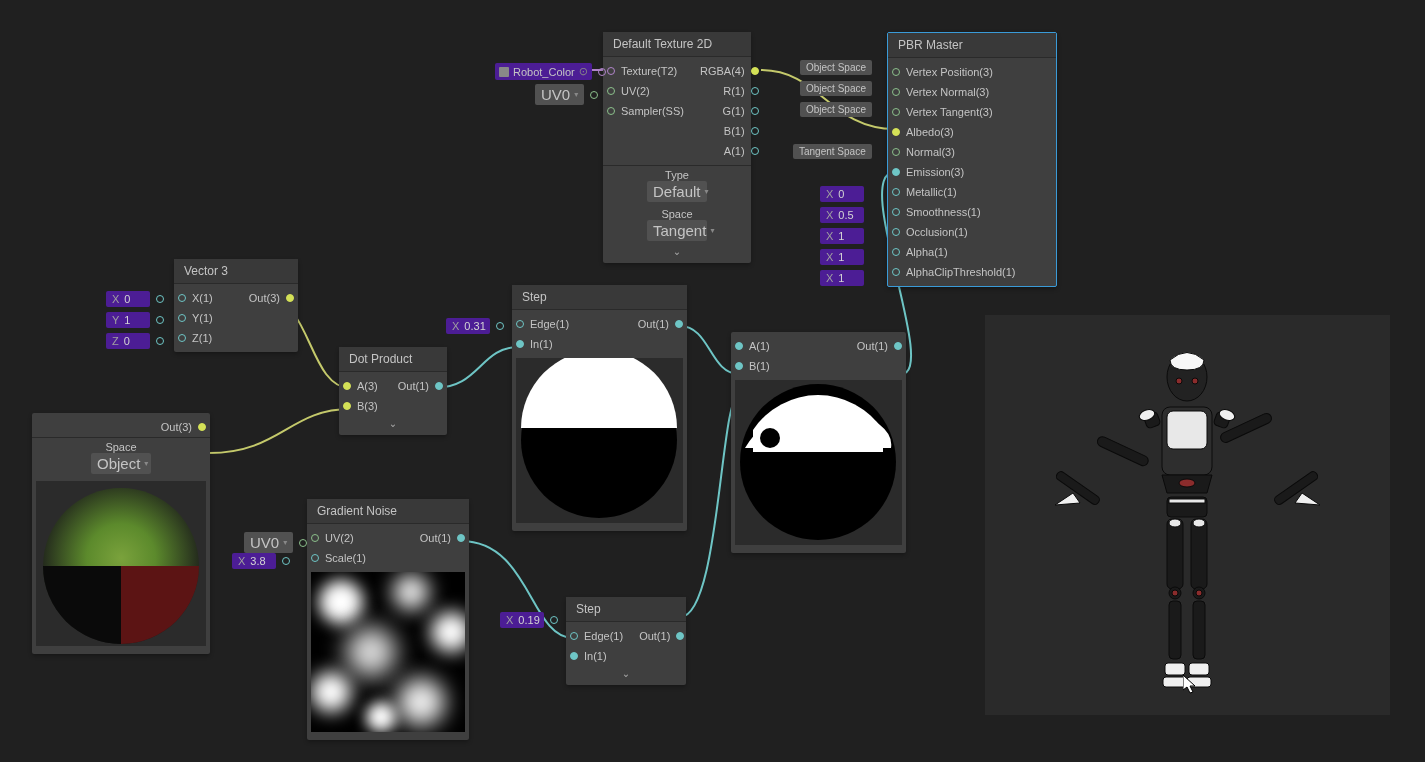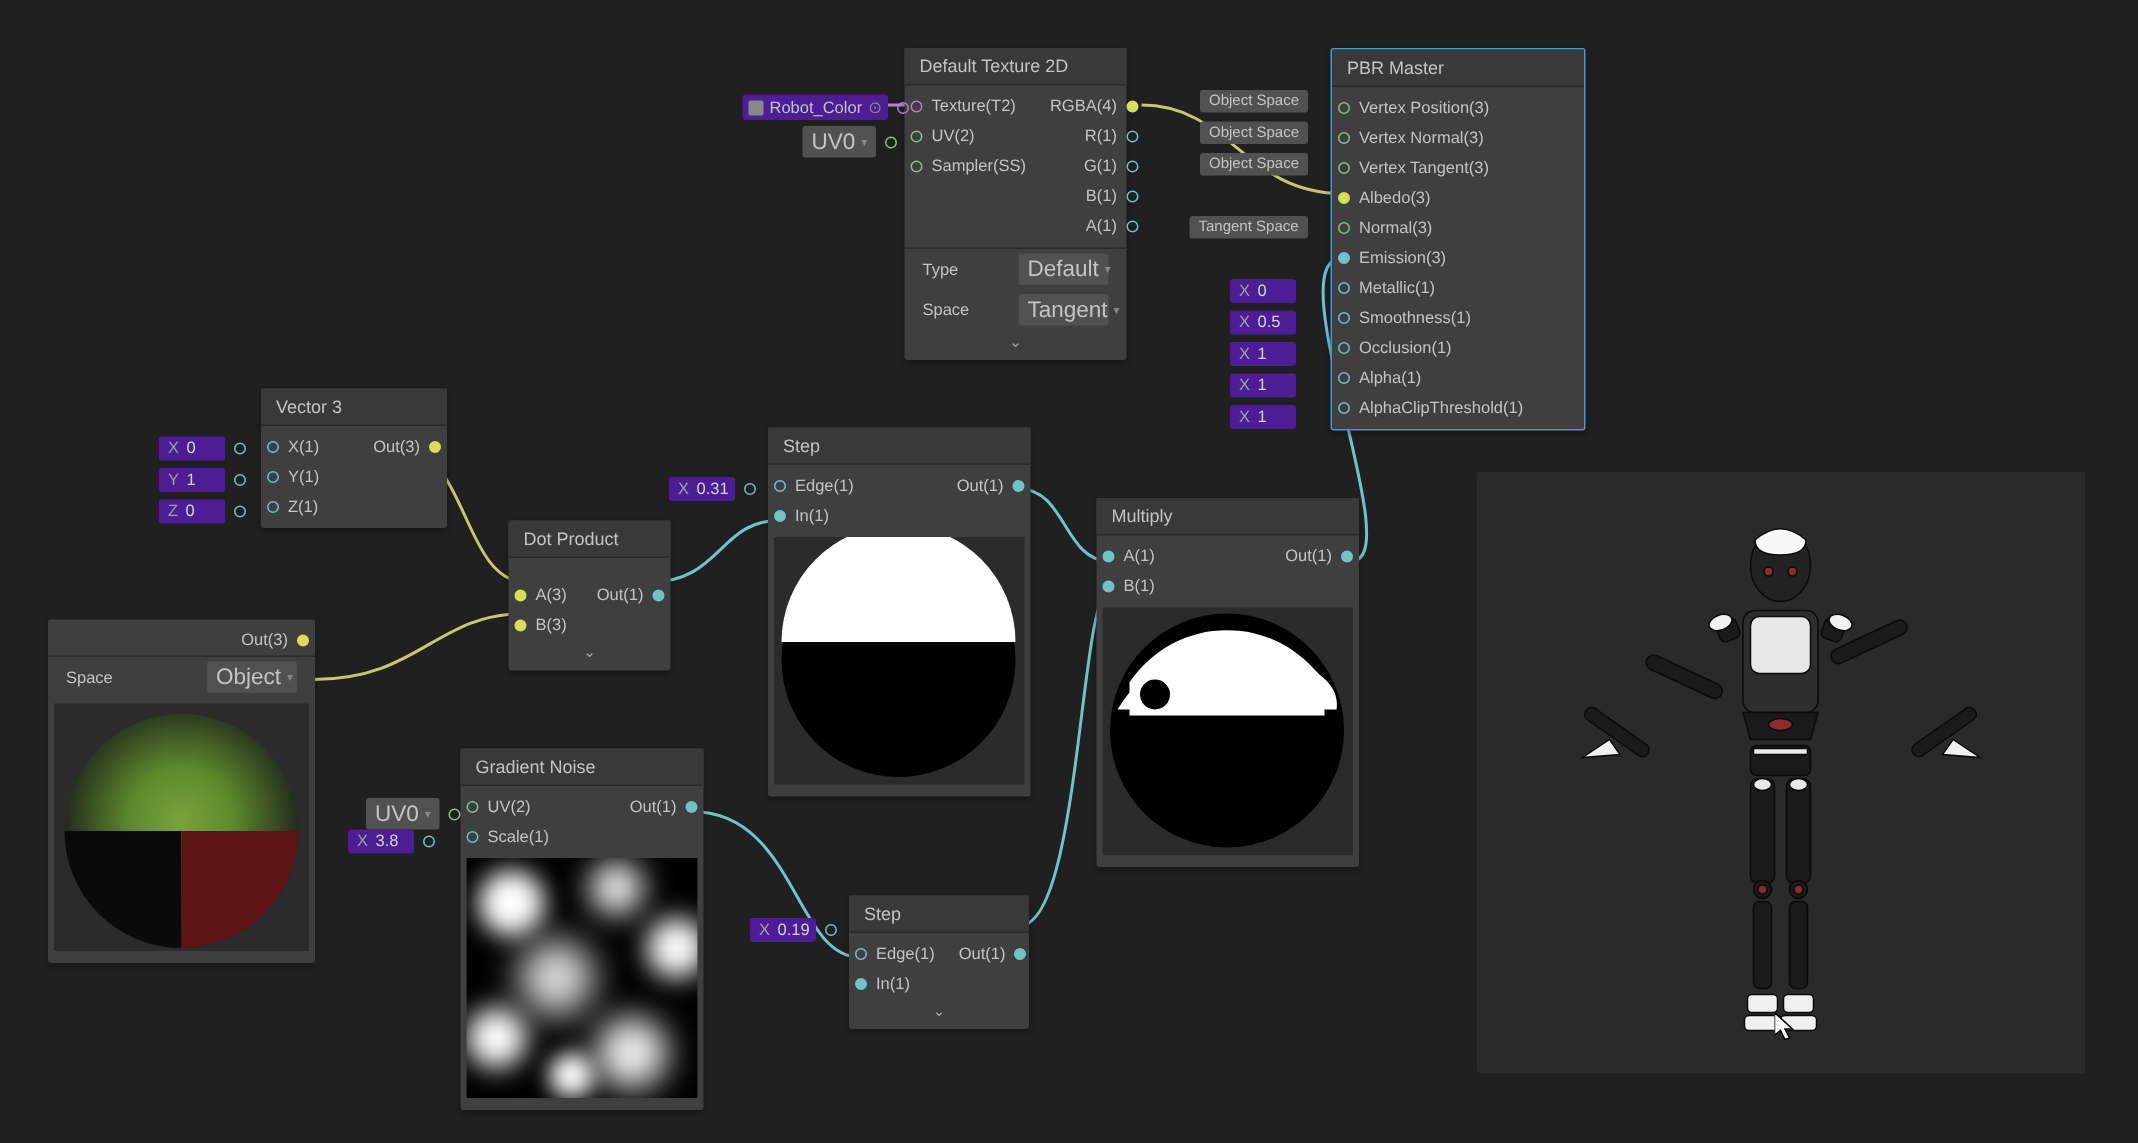--- a/index.html
+++ b/index.html
@@ -96,20 +96,21 @@
     padding: 2px 0;
     font-size: 10px;
     color: #aaa;
     cursor: pointer;
   }
   .settings-row {
     display: flex;
     justify-content: space-between;
     align-items: center;
     padding: 3px 12px;
+    flex-direction: column;
   }
   svg.wires {
     position: absolute;
     top: 0; left: 0;
     width: 1425px; height: 762px;
     pointer-events: none;
   }
   .main-preview {
     position: absolute;
     background: #3a3a3a;
@@ -352,21 +353,21 @@
     <div class="field-box">
       <span class="field-label">Z</span>
       <span class="field-val">0</span>
     </div>
     <span class="port-dot cyan" style="margin-left:4px;"></span>
   </div>
 
 <div class="node" style="left:339px; top:347px; width:108px;">
   <div class="node-header">Dot Product</div>
   <div class="node-body">
-    <div style="display:flex;margin-top:11px;">
+    <div style="display:flex;">
       <div style="flex:1;">
         <div class="port-row port-left">
             <span class="port-dot filled"></span>
             <span class="port-label">A(3)</span>
           </div>
         <div class="port-row port-left">
             <span class="port-dot filled"></span>
             <span class="port-label">B(3)</span>
           </div>
       </div>
@@ -521,21 +522,20 @@
   </div>
 <div class="inline-input" style="left:232px; top:553px;">
     <div class="field-box">
       <span class="field-label">X</span>
       <span class="field-val">3.8</span>
     </div>
     <span class="port-dot cyan" style="margin-left:4px;"></span>
   </div>
 
 <div class="node" style="left:731px; top:332px; width:175px;">
-  <div class="node-header">Multiply</div>
   <div class="node-body">
     <div style="display:flex;">
       <div style="flex:1;">
         <div class="port-row port-left">
             <span class="port-dot cyan filled"></span>
             <span class="port-label">A(1)</span>
           </div>
         <div class="port-row port-left">
             <span class="port-dot cyan filled"></span>
             <span class="port-label">B(1)</span>

